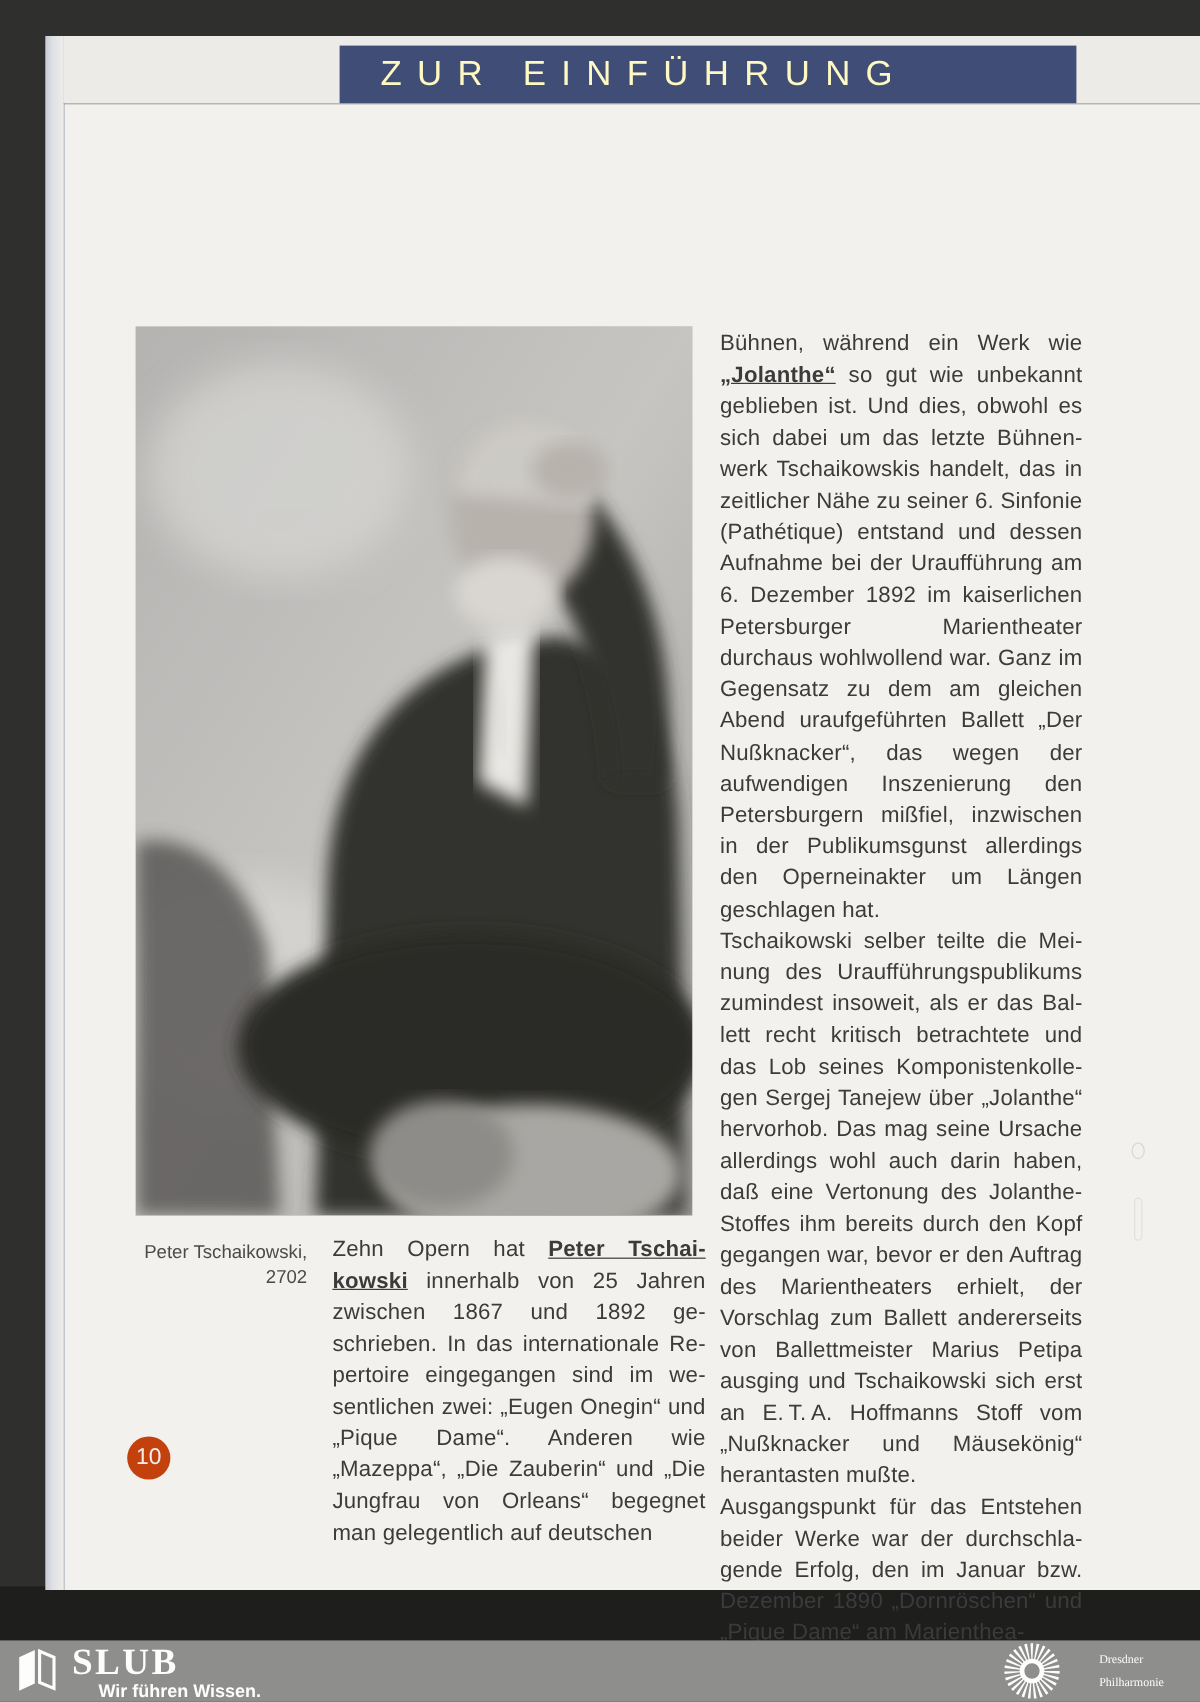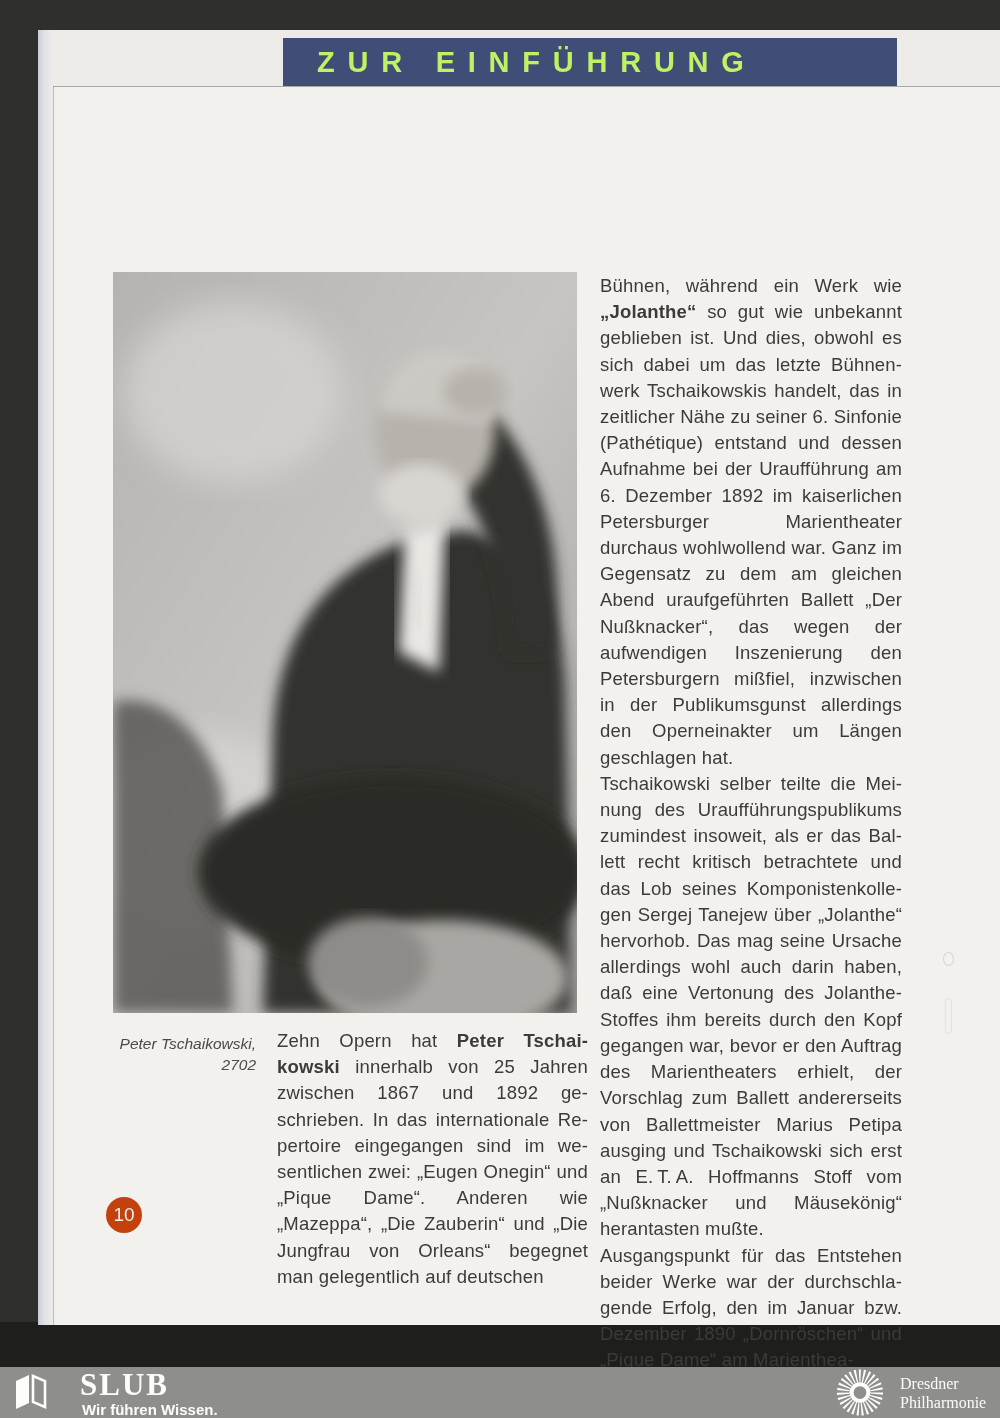--- a/index.html
+++ b/index.html
@@ -28,43 +28,43 @@
     position:absolute;left:15px;top:56px;width:947px;height:1px;
     background:#8f8f8d;opacity:.75;
   }
   
   .header-bar{
     position:absolute;left:245px;top:8px;width:614px;height:48px;
     display:flex;align-items:center;
     padding-left:34px;box-sizing:border-box;
   }
   .header-bar span{
-    color:#bef264;font-size:29px;font-weight:700;letter-spacing:.44em;
+    color:#fef9c3;font-size:29px;font-weight:400;letter-spacing:.44em;
     font-family:"Liberation Sans", sans-serif;
   }
   
   .photo{
     position:absolute;left:75px;top:242px;width:464px;height:741px;
     background:#b9b8b6;overflow:hidden;
   }
   
   .caption{
     position:absolute;left:58px;top:1003px;width:160px;
-    text-align:right;font-style:italic;color:#4a4a48;
+    text-align:right;color:#4a4a48;
     font-size:15.5px;line-height:21px;
   }
   
   .col{
     position:absolute;color:#3b3b3b;
     font-size:18.5px;line-height:26.2px;text-align:justify;
     letter-spacing:.01em;
   }
   .col p{margin:0;}
   .col p + p{margin-top:0;}
-  .col .bold{font-weight:bold;}
+  .col .bold{font-weight:bold;text-decoration:underline;}
   .col-middle{left:239px;top:998px;width:311px;}
   .col-right{left:562px;top:243px;width:302px;}
   
   .page-badge{
     position:absolute;left:68px;top:1167px;width:36px;height:36px;
     background:#c2410c;border-radius:50%;
     display:flex;align-items:center;justify-content:center;
     color:#f0efec;font-size:19px;
   }
   
@@ -74,30 +74,30 @@
   
   .footer-bar{
     position:absolute;left:0;top:1367px;width:1000px;height:51px;
     background:#8e8e8c;
   }
   .slub-block{position:absolute;left:14px;top:3px;display:flex;}
   .slub-icon{width:34px;height:38px;margin-top:2px;}
   .slub-texts{margin-left:12px;}
   .slub-name{
     color:#fdfdfc;font-family:"Liberation Serif", serif;font-weight:bold;
-    font-size:31px;line-height:30px;letter-spacing:2px;margin-left:20px;
+    font-size:31px;line-height:30px;letter-spacing:2px;
   }
   .slub-slogan{
     color:#fdfdfc;font-size:15px;font-weight:bold;line-height:17px;margin-top:1px;margin-left:22px;
   }
   .phil-block{position:absolute;left:834px;top:0;display:flex;align-items:center;height:51px;}
   .phil-logo{width:52px;height:51px;}
   .phil-texts{
-    margin-left:14px;color:#fbfbfa;font-family:"Liberation Serif", serif;
-    font-size:16px;line-height:19px;
+    margin-left:30px;color:#fbfbfa;font-family:"Liberation Serif", serif;
+    font-size:10px;line-height:19px;
   }
 </style>
 </head>
 <body>
 
 <div class="scan-bottom-strip"></div>
 
 <div class="page">
 
   <div class="page-edge-strip"></div>

